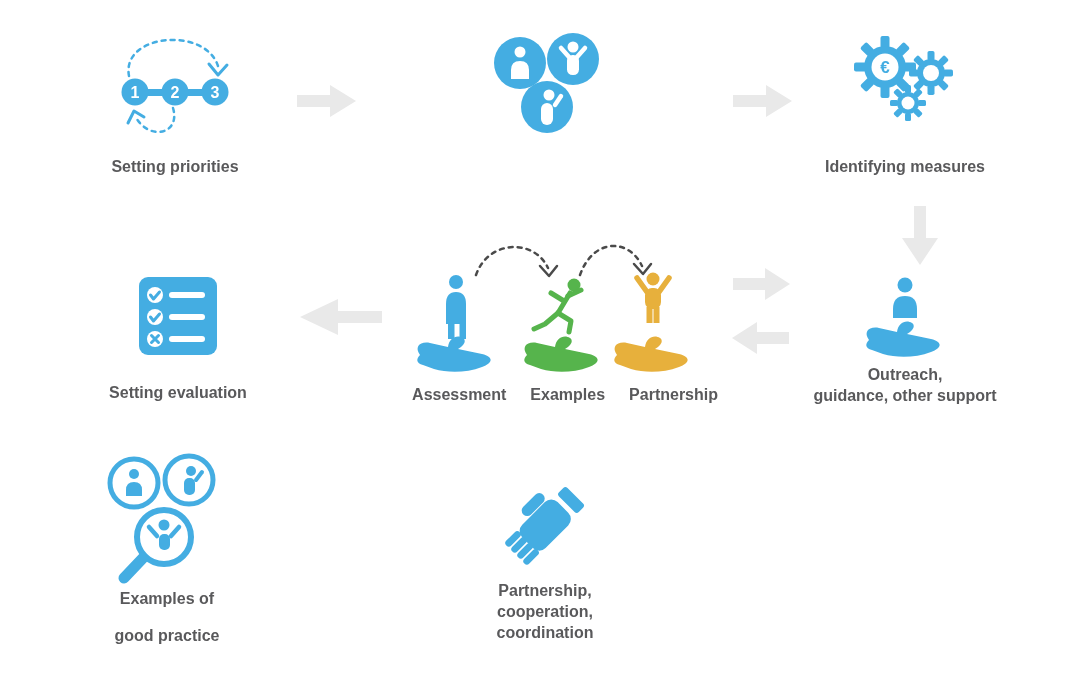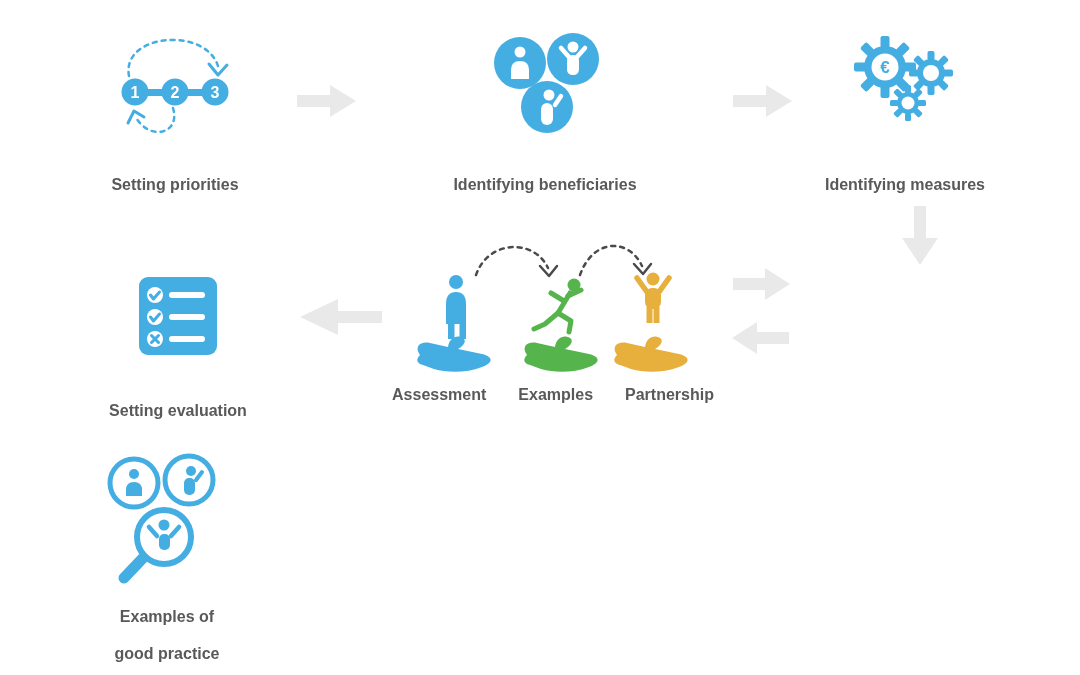--- a/index.html
+++ b/index.html
@@ -5,35 +5,35 @@
   html,body{margin:0;padding:0;background:#fff;}
   .canvas{
     position:relative;width:1080px;height:675px;background:#fff;
     font-family:"Liberation Sans",sans-serif;overflow:hidden;
   }
   .node{position:absolute;display:flex;flex-direction:column;align-items:center;}
   .icon-box{display:flex;align-items:center;justify-content:center;width:100%;}
   .icon-box.bottom{align-items:flex-end;}
   .label{
     font-weight:bold;font-size:16px;line-height:21px;
-    color:var(--text,#59595B);text-align:center;margin-top:20px;white-space:nowrap;
+    color:var(--text,#59595B);text-align:center;margin-top:2px;white-space:nowrap;
   }
   .arrow{position:absolute;}
   .fill-blue{fill:var(--blue,#44ADE2);}
   .fill-green{fill:var(--green,#56B44C);}
   .fill-yellow{fill:var(--yellow,#E7B03C);}
   .fill-white{fill:#ffffff;}
   .fill-arrow{fill:var(--arrow,#E9E9E9);}
   .stroke-blue{stroke:var(--blue,#44ADE2);fill:none;stroke-linecap:round;stroke-linejoin:round;}
   .stroke-green{stroke:var(--green,#56B44C);fill:none;stroke-linecap:round;stroke-linejoin:round;}
   .stroke-yellow{stroke:var(--yellow,#E7B03C);fill:none;stroke-linecap:round;stroke-linejoin:round;}
   .stroke-white{stroke:#ffffff;fill:none;stroke-linecap:round;stroke-linejoin:round;}
   .stroke-dark{stroke:var(--dashed,#4A4A4A);fill:none;stroke-linecap:round;stroke-linejoin:round;}
   .dash{stroke-dasharray:4 5;}
-  .alv-labels{display:flex;justify-content:center;gap:32px;width:100%;margin-top:2px;}
+  .alv-labels{display:flex;justify-content:flex-end;gap:24px;width:100%;margin-top:2px;}
   .alv-labels .label{margin-top:0;}
   .num{font:bold 16px "Liberation Sans",sans-serif;fill:#fff;}
   .euro{font:bold 17px "Liberation Sans",sans-serif;fill:var(--blue,#44ADE2);}
 </style>
 </head>
 <body>
 
 <svg width="0" height="0" style="position:absolute" aria-hidden="true">
   <defs>
     <path id="hand" d="M10,24 C4,16 10,10 20,12 L38,16 C39,7 47,3 53,7 C56,9 55,13 51,16 L48,18 L72,23 C84,26 83,32 72,36 C56,42 38,42 24,38 L13,34 C6,32 6,28 10,24 Z"></path>
@@ -74,21 +74,20 @@
         <circle class="fill-blue" cx="98" cy="26" r="26"></circle>
         <circle class="fill-white" cx="98" cy="14" r="5.5"></circle>
         <path class="stroke-white" stroke-width="4.5" d="M94,24 L86,15 M102,24 L110,15"></path>
         <rect class="fill-white" x="92" y="22" width="12" height="20" rx="5.5"></rect>
         <circle class="fill-blue" cx="72" cy="74" r="26"></circle>
         <circle class="fill-white" cx="74" cy="62" r="5.5"></circle>
         <rect class="fill-white" x="66" y="70" width="12" height="22" rx="6"></rect>
         <path class="stroke-white" stroke-width="4.5" d="M80,72 L86,63"></path>
       </svg>
     </div>
-    <div class="label">Identifying beneficiaries</div>
   </div>
 
   <svg class="arrow" style="left:733px;top:84px;" width="60" height="34" viewBox="0 0 60 34">
     <polygon class="fill-arrow" points="0,11 33,11 33,1 59,17 33,33 33,23 0,23"></polygon>
   </svg>
 
   <div class="node" style="left:775px;top:22px;width:260px;">
     <div class="icon-box" style="height:132px;">
       <svg width="120" height="110" viewBox="0 0 120 110">
         <g transform="translate(40,34)">
@@ -206,20 +205,31 @@
     </div>
   </div>
 
   <svg class="arrow" style="left:733px;top:266px;" width="58" height="36" viewBox="0 0 58 36">
     <polygon class="fill-arrow" points="0,12 32,12 32,2 57,18 32,34 32,24 0,24"></polygon>
   </svg>
   <svg class="arrow" style="left:731px;top:320px;" width="58" height="36" viewBox="0 0 58 36">
     <polygon class="fill-arrow" points="58,12 26,12 26,2 1,18 26,34 26,24 58,24"></polygon>
   </svg>
 
+  <div class="node" style="left:790px;top:252px;width:230px;">
+    <div class="icon-box bottom" style="height:110px;">
+      <svg width="92" height="86" viewBox="0 0 92 86">
+        <circle class="fill-blue" cx="46" cy="9" r="7.5"></circle>
+        <path class="fill-blue" d="M34,42 v-9 q0,-13 12,-13 q12,0 12,13 v9 z"></path>
+        <use href="#hand" class="fill-blue" transform="translate(0,40)"></use>
+      </svg>
+    </div>
+    <div class="label">Outreach,</div>
+    <div class="label" style="margin-top:0;">guidance, other support</div>
+  </div>
 
   <div class="node" style="left:37px;top:448px;width:260px;">
     <div class="icon-box" style="height:138px;">
       <svg width="140" height="138" viewBox="0 0 140 138">
         <circle class="stroke-blue" stroke-width="5" cx="37" cy="35" r="24"></circle>
         <circle class="fill-blue" cx="37" cy="26" r="5"></circle>
         <path class="fill-blue" d="M29,48 v-6 q0,-8 8,-8 q8,0 8,8 v6 z"></path>
         <circle class="stroke-blue" stroke-width="5" cx="92" cy="32" r="24"></circle>
         <circle class="fill-blue" cx="94" cy="23" r="5"></circle>
         <rect class="fill-blue" x="87" y="30" width="11" height="17" rx="5"></rect>
@@ -228,14 +238,32 @@
         <circle class="fill-blue" cx="67" cy="77" r="5.5"></circle>
         <path class="stroke-blue" stroke-width="4.5" d="M60,88 L52,79 M74,88 L82,79"></path>
         <rect class="fill-blue" x="62" y="86" width="11" height="16" rx="5"></rect>
         <path class="stroke-blue" stroke-width="11" d="M46,110 L27,130"></path>
       </svg>
     </div>
     <div class="label">Examples of</div>
     <div class="label" style="margin-top:16px;">good practice</div>
   </div>
 
+  <div class="node" style="left:415px;top:470px;width:260px;">
+    <div class="icon-box" style="height:108px;">
+      <svg width="120" height="100" viewBox="0 0 120 100">
+        <g transform="translate(62,50) rotate(-45)" class="fill-blue">
+          <rect x="-44" y="-17" width="19" height="7" rx="3.5"></rect>
+          <rect x="-44" y="-8.5" width="19" height="7" rx="3.5"></rect>
+          <rect x="-44" y="0" width="19" height="7" rx="3.5"></rect>
+          <rect x="-44" y="8.5" width="19" height="7" rx="3.5"></rect>
+          <rect x="-27" y="-17" width="50" height="33" rx="9"></rect>
+          <rect x="-10" y="-29" width="28" height="11" rx="5.5"></rect>
+          <rect x="28" y="-14" width="12" height="28" rx="3"></rect>
+        </g>
+      </svg>
+    </div>
+    <div class="label">Partnership,</div>
+    <div class="label" style="margin-top:0;">cooperation,</div>
+    <div class="label" style="margin-top:0;">coordination</div>
+  </div>
 
 </div>
 
 </body></html>

